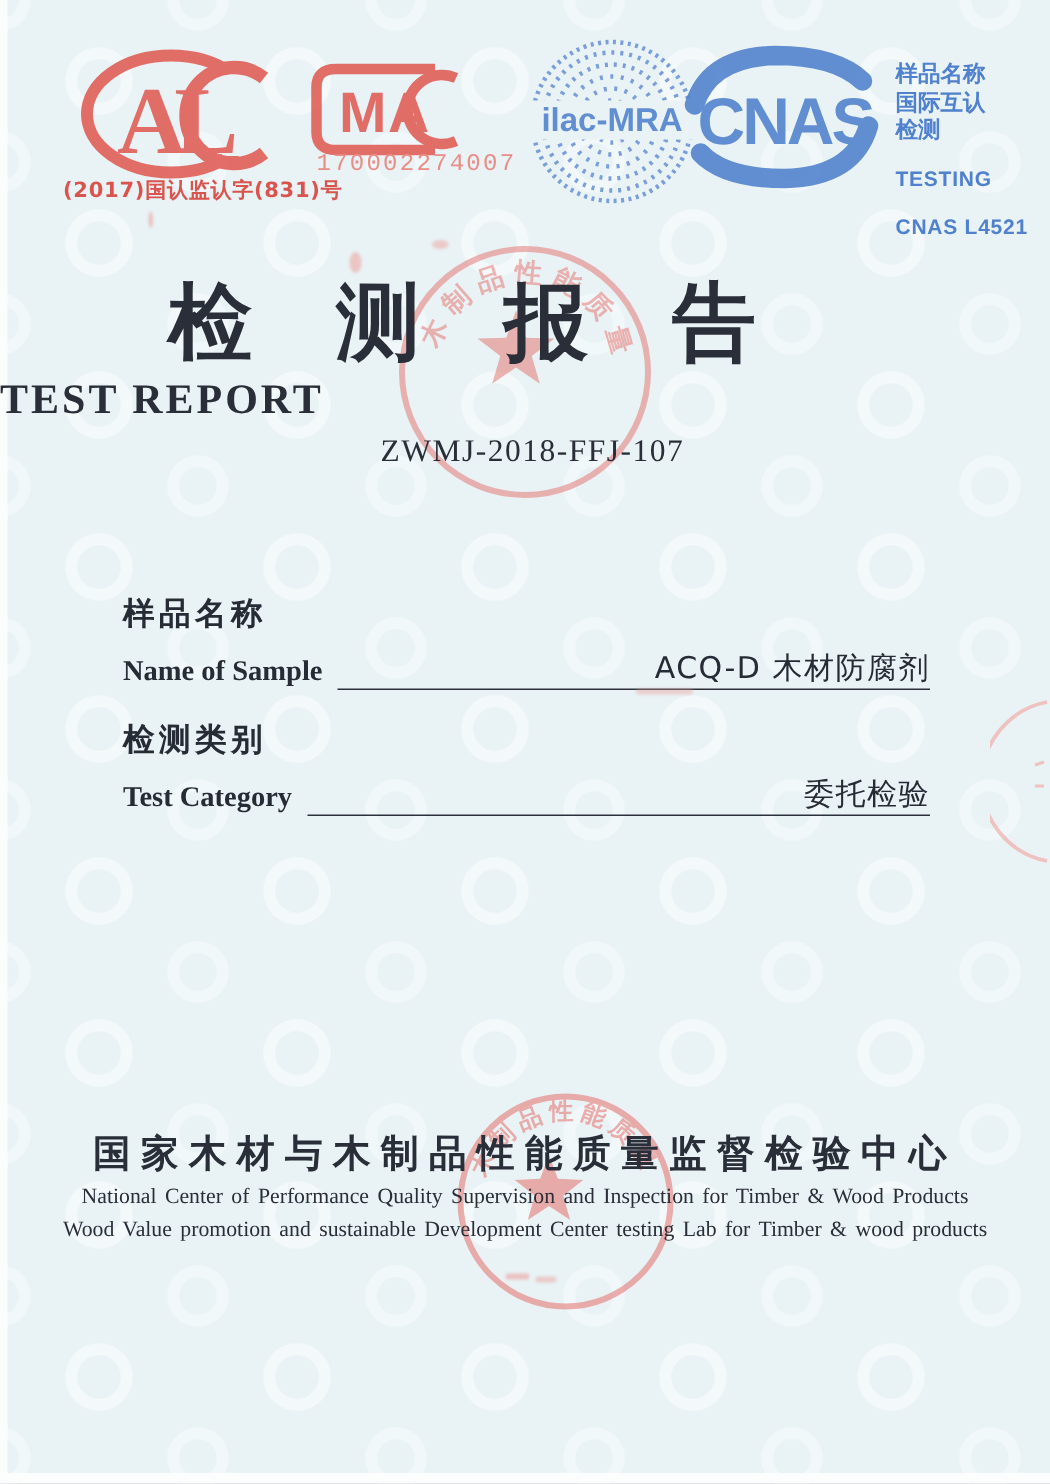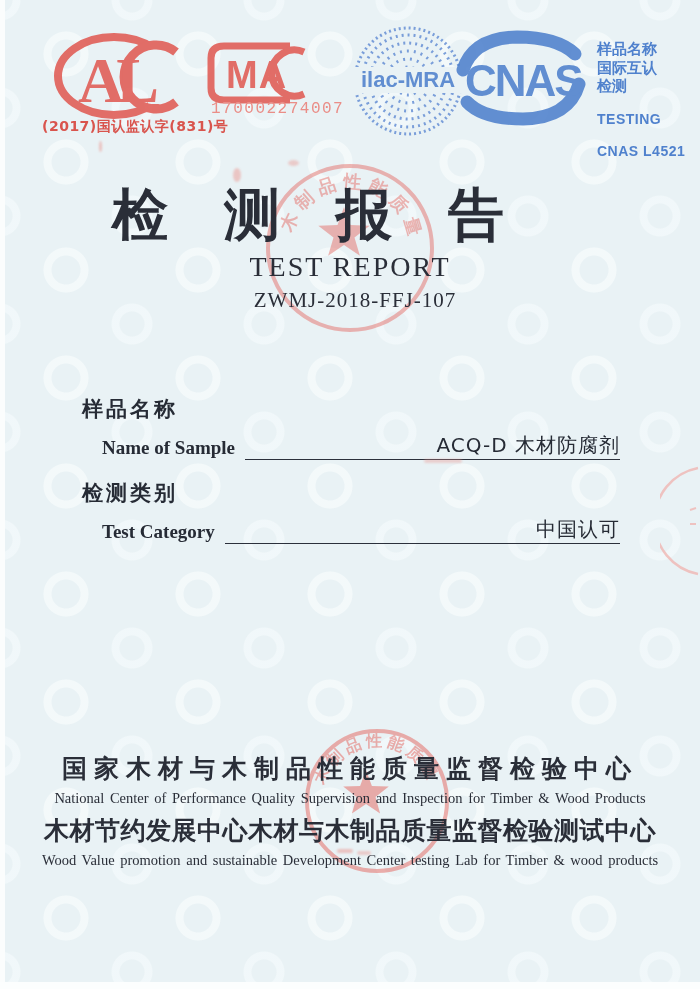--- a/index.html
+++ b/index.html
@@ -23,32 +23,32 @@
   .cma-svg{left:204px;top:40px;}
   .cma-no{position:absolute;left:211px;top:100px;font-size:16px;color:#ea8d87;letter-spacing:1.5px;font-family:Liberation Mono, monospace;}
   .ilac-svg{left:350px;top:24px;}
   .cnas-svg{left:455px;top:30px;}
   .cnas-block{position:absolute;left:597px;top:40px;color:#4f81cd;font-weight:700;font-size:15px;line-height:18.5px;}
   .cnas-block .lat{font-family:"Liberation Sans",sans-serif;font-size:14px;letter-spacing:.5px;margin-top:14px;}
 
   
   .title-cn{position:absolute;left:0;right:0;top:178px;text-align:center;font-size:56px;font-weight:700;
             letter-spacing:56px;text-indent:28px;transform:translateX(-28px);color:#2a2e38;}
-  .title-en{position:absolute;left:0;right:0;top:251px;text-align:center;font-size:28px;font-weight:400;
+  .title-en{position:absolute;left:0;right:0;top:251px;font-size:28px;font-weight:700;
             font-family:"Liberation Serif",serif;letter-spacing:2px;color:#2a2e38;}
   .report-no{position:absolute;left:0;right:0;top:288px;text-align:center;font-size:21px;
              font-family:"Liberation Serif",serif;letter-spacing:1px;color:#2a2e38;margin-left:10px;}
 
   
   .fields{position:absolute;left:82px;right:80px;top:396px;}
   .fgroup{margin-bottom:20px;}
   .fgroup.g3{margin-bottom:0;}
   .cjk-label{font-size:21px;font-weight:600;letter-spacing:3px;line-height:26px;margin-bottom:10px;}
   .en-row{display:flex;align-items:flex-end;height:28px;}
-  .en-label{font-family:"Liberation Serif",serif;font-weight:700;font-size:19px;white-space:nowrap;line-height:24px;margin-left:20px;}
+  .en-label{font-family:"Liberation Serif",serif;font-weight:700;font-size:19px;white-space:nowrap;line-height:24px;}
   .fill-line{flex:1;margin-left:10px;border-bottom:1.8px solid #2b303b;text-align:right;
              font-size:20px;letter-spacing:1px;padding-bottom:2px;line-height:24px;}
   .fgroup.g2{margin-top:0;}
   .fields .fgroup:nth-child(3){margin-top:-4px;}
 
   
   .footer{position:absolute;left:0;right:0;top:752px;text-align:center;color:#2a2e38;}
   .org-cn1{font-size:25px;font-weight:700;letter-spacing:7px;}
   .org-en{font-size:14.5px;font-family:"Liberation Serif",serif;margin-top:5px;word-spacing:2px;}
   .org-cn2{font-size:25px;font-weight:700;letter-spacing:.5px;margin-top:7px;}
@@ -142,29 +142,28 @@
       <div class="cjk-label">样品名称</div>
       <div class="en-row">
         <span class="en-label">Name of Sample</span>
         <span class="fill-line">ACQ-D 木材防腐剂</span>
       </div>
     </div>
     <div class="fgroup g3">
       <div class="cjk-label">检测类别</div>
       <div class="en-row">
         <span class="en-label">Test Category</span>
-        <span class="fill-line">中国认可</span>
+        <span class="fill-line">委托检验</span>
       </div>
     </div>
   </div>
 
   <div class="footer">
     <div class="org-cn1">国家木材与木制品性能质量监督检验中心</div>
     <div class="org-en">National Center of Performance Quality Supervision and Inspection for Timber &amp; Wood Products</div>
-    <div class="org-cn2">木材节约发展中心木材与木制品质量监督检验测试中心</div>
     <div class="org-en">Wood Value promotion and sustainable Development Center testing Lab for Timber &amp; wood products</div>
   </div>
 
   <div class="speck" style="left:233px;top:168px;width:8px;height:14px;opacity:.5"></div>
   <div class="speck" style="left:288px;top:160px;width:11px;height:6px;opacity:.45"></div>
   <div class="speck" style="left:99px;top:141px;width:3px;height:11px;opacity:.55"></div>
   <div class="speck" style="left:337px;top:849px;width:16px;height:4px;opacity:.55;border-radius:2px"></div>
   <div class="speck" style="left:357px;top:851px;width:14px;height:4px;opacity:.45;border-radius:2px"></div>
   <div class="speck" style="left:424px;top:459px;width:38px;height:4px;opacity:.4;border-radius:2px"></div>
 

